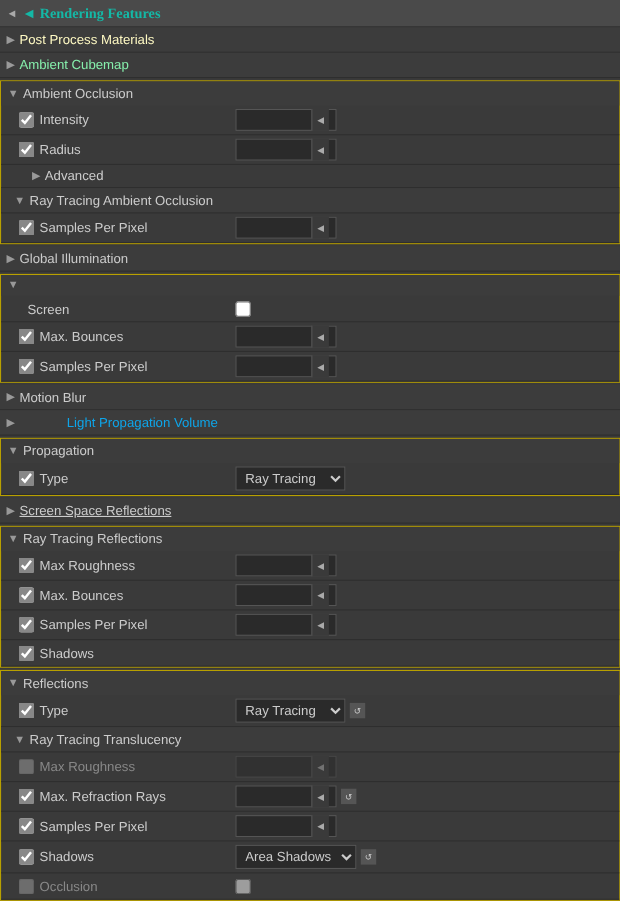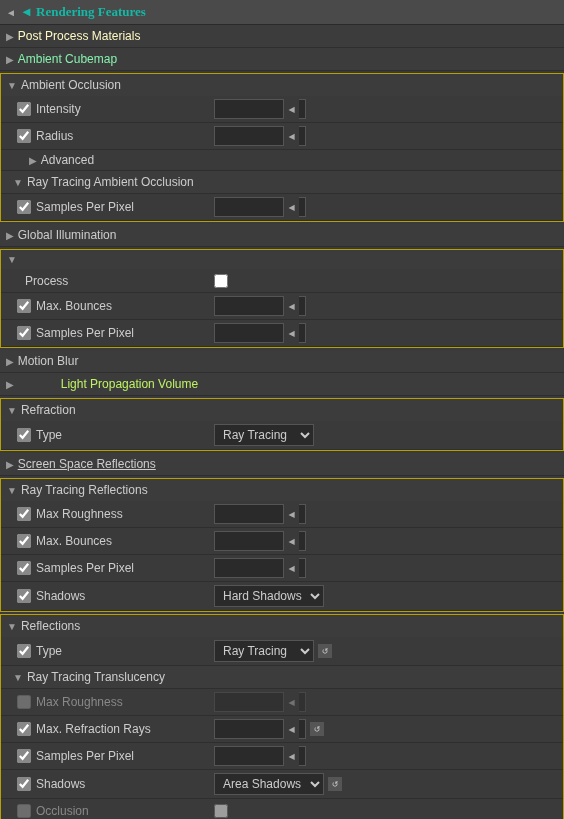--- a/index.html
+++ b/index.html
@@ -255,21 +255,21 @@
     <span style="color:#ccc;">Global Illumination</span>
   </div>
 
   <div class="yellow-group">
     <div class="group-header">
       <span style="margin-right:4px; color:#999; font-size:10px;">▼</span>
     </div>
 
     <div class="prop-row">
       <div class="prop-label-area" style="padding-left:8px;">
-        <span class="prop-label">Process</span>
+        <span class="prop-label">Screen</span>
       </div>
       <div class="prop-value-area">
         <input type="checkbox" class="checkbox-only" style="">
       </div>
     </div>
 
     <div class="prop-row">
       <div class="prop-label-area">
         <input type="checkbox" class="checkbox" checked="" style="">
         <span class="prop-label">Max. Bounces</span>
@@ -296,27 +296,27 @@
     </div>
   </div>
 
   <div class="divider-row">
     <span style="margin-right:4px; color:#999; font-size:10px;">▶</span>
     <span style="color:#ccc;">Motion Blur</span>
   </div>
 
   <div class="divider-row">
     <span style="margin-right:4px; color:#999; font-size:10px;">▶</span>
-    <span style="color:#bef264;padding-left:43px;">Light Propagation Volume</span>
+    <span style="color:#0ea5e9;padding-left:43px;">Light Propagation Volume</span>
   </div>
 
   <div class="yellow-group">
     <div class="group-header">
       <span style="margin-right:4px; color:#999; font-size:10px;">▼</span>
-      <span>Refraction</span>
+      <span>Propagation</span>
     </div>
 
     <div class="prop-row">
       <div class="prop-label-area">
         <input type="checkbox" class="checkbox" checked="" style="">
         <span class="prop-label">Type</span>
       </div>
       <div class="prop-value-area">
         <select class="dropdown-select">
           <option>Ray Tracing</option>
@@ -373,27 +373,20 @@
           <input type="text" style="">
           <div class="arr-btn">◀</div>
         </div>
       </div>
     </div>
 
     <div class="prop-row">
       <div class="prop-label-area">
         <input type="checkbox" class="checkbox" checked="" style="">
         <span class="prop-label">Shadows</span>
-      </div>
-      <div class="prop-value-area">
-        <select class="dropdown-select" style="width:110px;">
-          <option>Hard Shadows</option>
-          <option>Area Shadows</option>
-          <option>Disabled</option>
-        </select>
       </div>
     </div>
   </div>
 
   <div class="yellow-group">
     <div class="group-header">
       <span style="margin-right:4px; color:#999; font-size:10px;">▼</span>
       <span>Reflections</span>
     </div>
 

